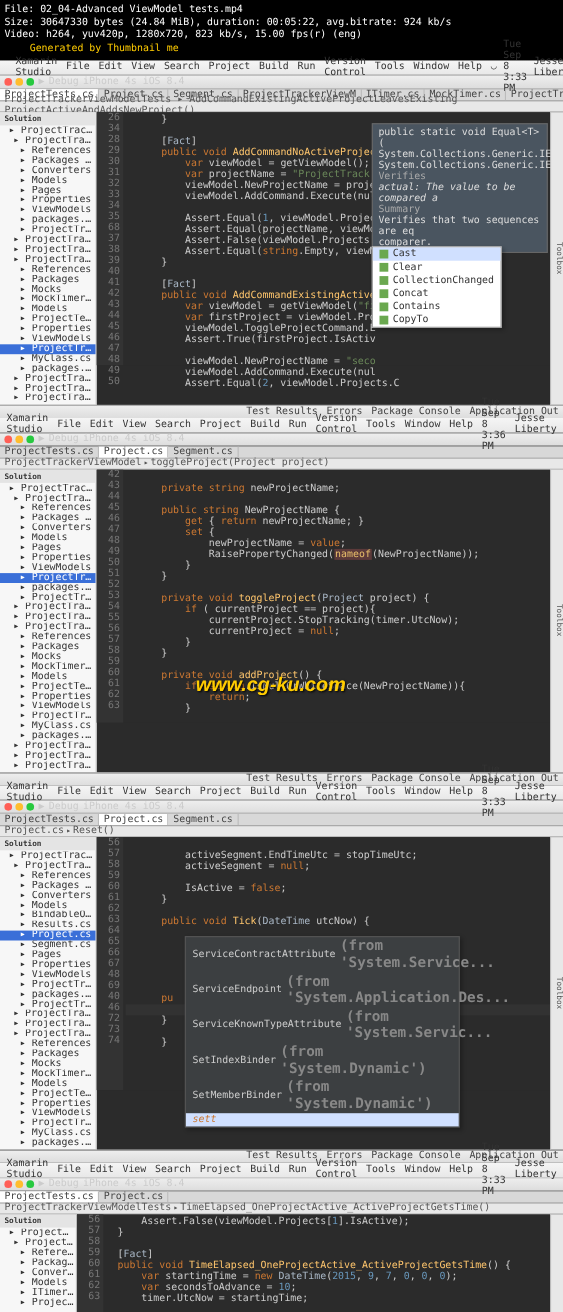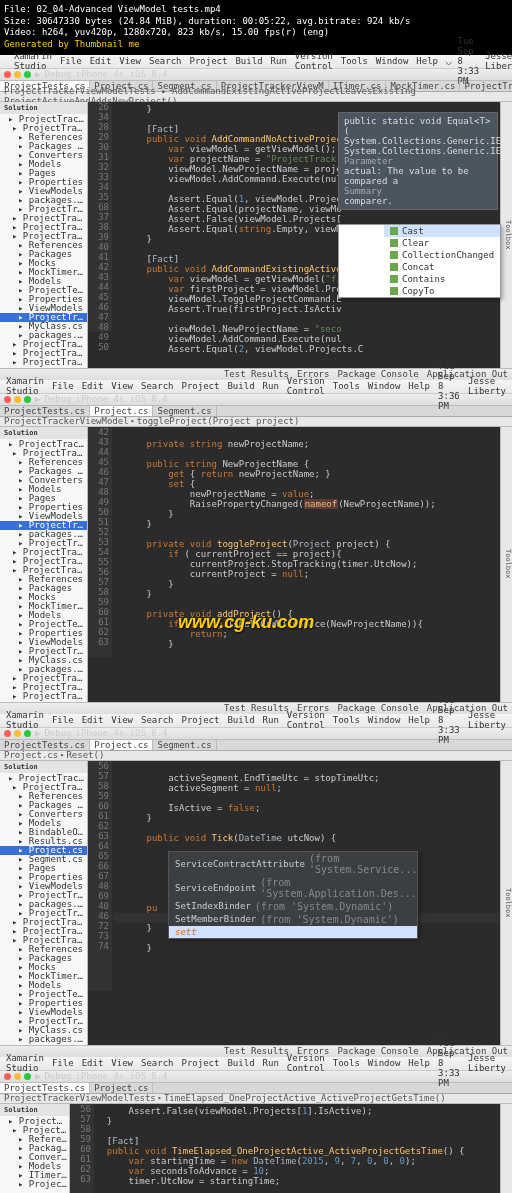--- a/index.html
+++ b/index.html
@@ -1,18 +1,18 @@
 <!DOCTYPE html>
 <html><head>
 <meta charset="utf-8">
 <style>
 * { margin: 0; padding: 0; box-sizing: border-box; font-family: Menlo, Monaco, monospace; font-size: 9px; }
 body { background: #2b2b2b; color: #ccc; width: 512px; }
 .header-info { background: #000; color: #fff; padding: 4px; font-size: 9px; line-height: 1.3; }
-.header-info .yellow { color: #ffcc00; }
+.header-info .yellow { color: #ffcc00; margin-left: 23px; }
 .menubar { background: linear-gradient(#f5f5f5,#e8e8e8); height: 14px; display: flex; align-items: center; padding: 0 6px; gap: 8px; color: #333; font-size: 8px; border-bottom: 1px solid #ccc; }
 .menubar .right { margin-left: auto; display: flex; gap: 6px; align-items: center; }
 .toolbar { background: linear-gradient(#eee,#ddd); height: 12px; display: flex; align-items: center; padding: 0 4px; gap: 4px; border-bottom: 1px solid #bbb; }
 .traffic { display: flex; gap: 3px; }
 .dot { width: 7px; height: 7px; border-radius: 50%; }
 .red { background: #ff5f56; }
 .yellowdot { background: #ffbd2e; }
 .green { background: #27c93f; }
 .tabbar { background: #d8d8d8; height: 11px; display: flex; font-size: 7px; color: #444; border-bottom: 1px solid #aaa; }
 .tabbar .tab { padding: 0 4px; border-right: 1px solid #bbb; display: flex; align-items: center; }
@@ -36,21 +36,21 @@
 .num { color: #6897bb; }
 .nameof { background: #5c3a3a; color: #e8bf6a; padding: 0 1px; }
 .hl-line { background: #323232; }
 .tooltip { position: absolute; background: #4a5560; color: #ddd; border: 1px solid #666; padding: 3px 5px; font-size: 7px; line-height: 10px; }
 .intellisense { position: absolute; background: #fff; color: #333; border: 1px solid #999; font-size: 8px; min-width: 110px; box-shadow: 2px 2px 4px rgba(0,0,0,0.3); }
 .intellisense .item { padding: 1px 6px; display: flex; align-items: center; gap: 4px; }
 .intellisense .item.sel { background: #d0e0ff; }
 .intellisense .icon { width: 8px; height: 8px; background: #6aa84f; display: inline-block; }
 .intellisense.dark { background: #3c3f41; color: #ccc; border-color: #555; }
 .intellisense.dark .kw-item { color: #cc7832; font-style: italic; }
-.intellisense.dark .hint { color: #888; font-size: 10px; }
+.intellisense.dark .hint { color: #888; font-size: 13px; font-weight: bold; }
 .statusbar { background: linear-gradient(#eee,#ddd); height: 12px; display: flex; align-items: center; padding: 0 4px; gap: 8px; font-size: 7px; color: #444; justify-content: flex-end; border-top: 1px solid #bbb; }
 .statusbar .pill { display: flex; align-items: center; gap: 2px; }
 .watermark { position: absolute; color: #ffcc00; font-size: 18px; font-family: Arial; font-style: italic; font-weight: bold; pointer-events: none; text-shadow: 1px 1px 2px #000; }
 .side-toolbox { width: 12px; background: #e8e8e8; border-left: 1px solid #bbb; writing-mode: vertical-rl; font-size: 7px; color: #555; text-align: center; }
 </style>
 </head>
 <body>
 
 <div class="header-info">
   <div>File: 02_04-Advanced ViewModel tests.mp4</div>
@@ -163,26 +163,27 @@
           <div style="line-height:10px">47</div>
           <div style="line-height:10px">48</div>
           <div style="line-height:10px">49</div>
           <div style="line-height:10px">50</div>
         </div>
     <div class="code" id="code1"><div>      }</div><div>      </div><div>      [<span class="type">Fact</span>]</div><div>      <span class="kw">public void</span> <span class="method">AddCommandNoActiveProjectAddsNewProjectActive</span>() {</div><div>          <span class="kw">var</span> viewModel = getViewModel();</div><div>          <span class="kw">var</span> projectName = <span class="str">"ProjectTrack</span></div><div>          viewModel.NewProjectName = proje</div><div>          viewModel.AddCommand.Execute(nul</div><div>      </div><div>          Assert.Equal(<span class="num">1</span>, viewModel.Projec</div><div>          Assert.Equal(projectName, viewMo</div><div>          Assert.False(viewModel.Projects[</div><div>          Assert.Equal(<span class="kw">string</span>.Empty, viewM</div><div>      }</div><div>      </div><div>      [<span class="type">Fact</span>]</div><div>      <span class="kw">public void</span> <span class="method">AddCommandExistingActive</span></div><div>          <span class="kw">var</span> viewModel = getViewModel(<span class="str">"fi</span></div><div>          <span class="kw">var</span> firstProject = viewModel.Pro</div><div>          viewModel.ToggleProjectCommand.E</div><div>          Assert.True(firstProject.IsActiv</div><div>      </div><div>          viewModel.NewProjectName = <span class="str">"seco</span></div><div>          viewModel.AddCommand.Execute(nul</div><div>          Assert.Equal(<span class="num">2</span>, viewModel.Projects.C</div></div>
     <div class="tooltip" style="right:2px; top:10px; width:160px;">
       <div>public static void Equal&lt;T&gt;(</div>
       <div>  System.Collections.Generic.IE</div>
       <div>  System.Collections.Generic.IE</div>
-      <div style="color:#aaa">Parameter</div>
-      <div style="">actual: The value to be compared a</div>
+      <div style="color:#aaa">Verifies</div>
+      <div style="font-style:italic">actual: The value to be compared a</div>
       <div style="color:#aaa">Summary</div>
+      <div>Verifies that two sequences are eq</div>
       <div>comparer.</div>
     </div>
-    <div class="intellisense" style="left:250px; top:122px;padding-left:45px;">
+    <div class="intellisense" style="left:250px; top:122px;">
       <div class="item sel">
             <span class="icon"></span>
             <span>Cast</span>
           </div>
       <div class="item">
             <span class="icon"></span>
             <span>Clear</span>
           </div>
       <div class="item">
             <span class="icon"></span>
@@ -417,20 +418,24 @@
     <div class="intellisense dark" style="left:80px; top:90px; width:250px;">
       <div class="item">
             <span>ServiceContractAttribute</span> 
             <span class="hint">(from 'System.Service...</span>
           </div>
       <div class="item">
             <span>ServiceEndpoint</span> 
             <span class="hint">(from 'System.Application.Des...</span>
           </div>
       <div class="item">
+            <span>ServiceKnownTypeAttribute</span> 
+            <span class="hint">(from 'System.Servic...</span>
+          </div>
+      <div class="item">
             <span>SetIndexBinder</span> 
             <span class="hint">(from 'System.Dynamic')</span>
           </div>
       <div class="item">
             <span>SetMemberBinder</span> 
             <span class="hint">(from 'System.Dynamic')</span>
           </div>
       <div class="item sel kw-item">
             <span>sett</span>
           </div>

